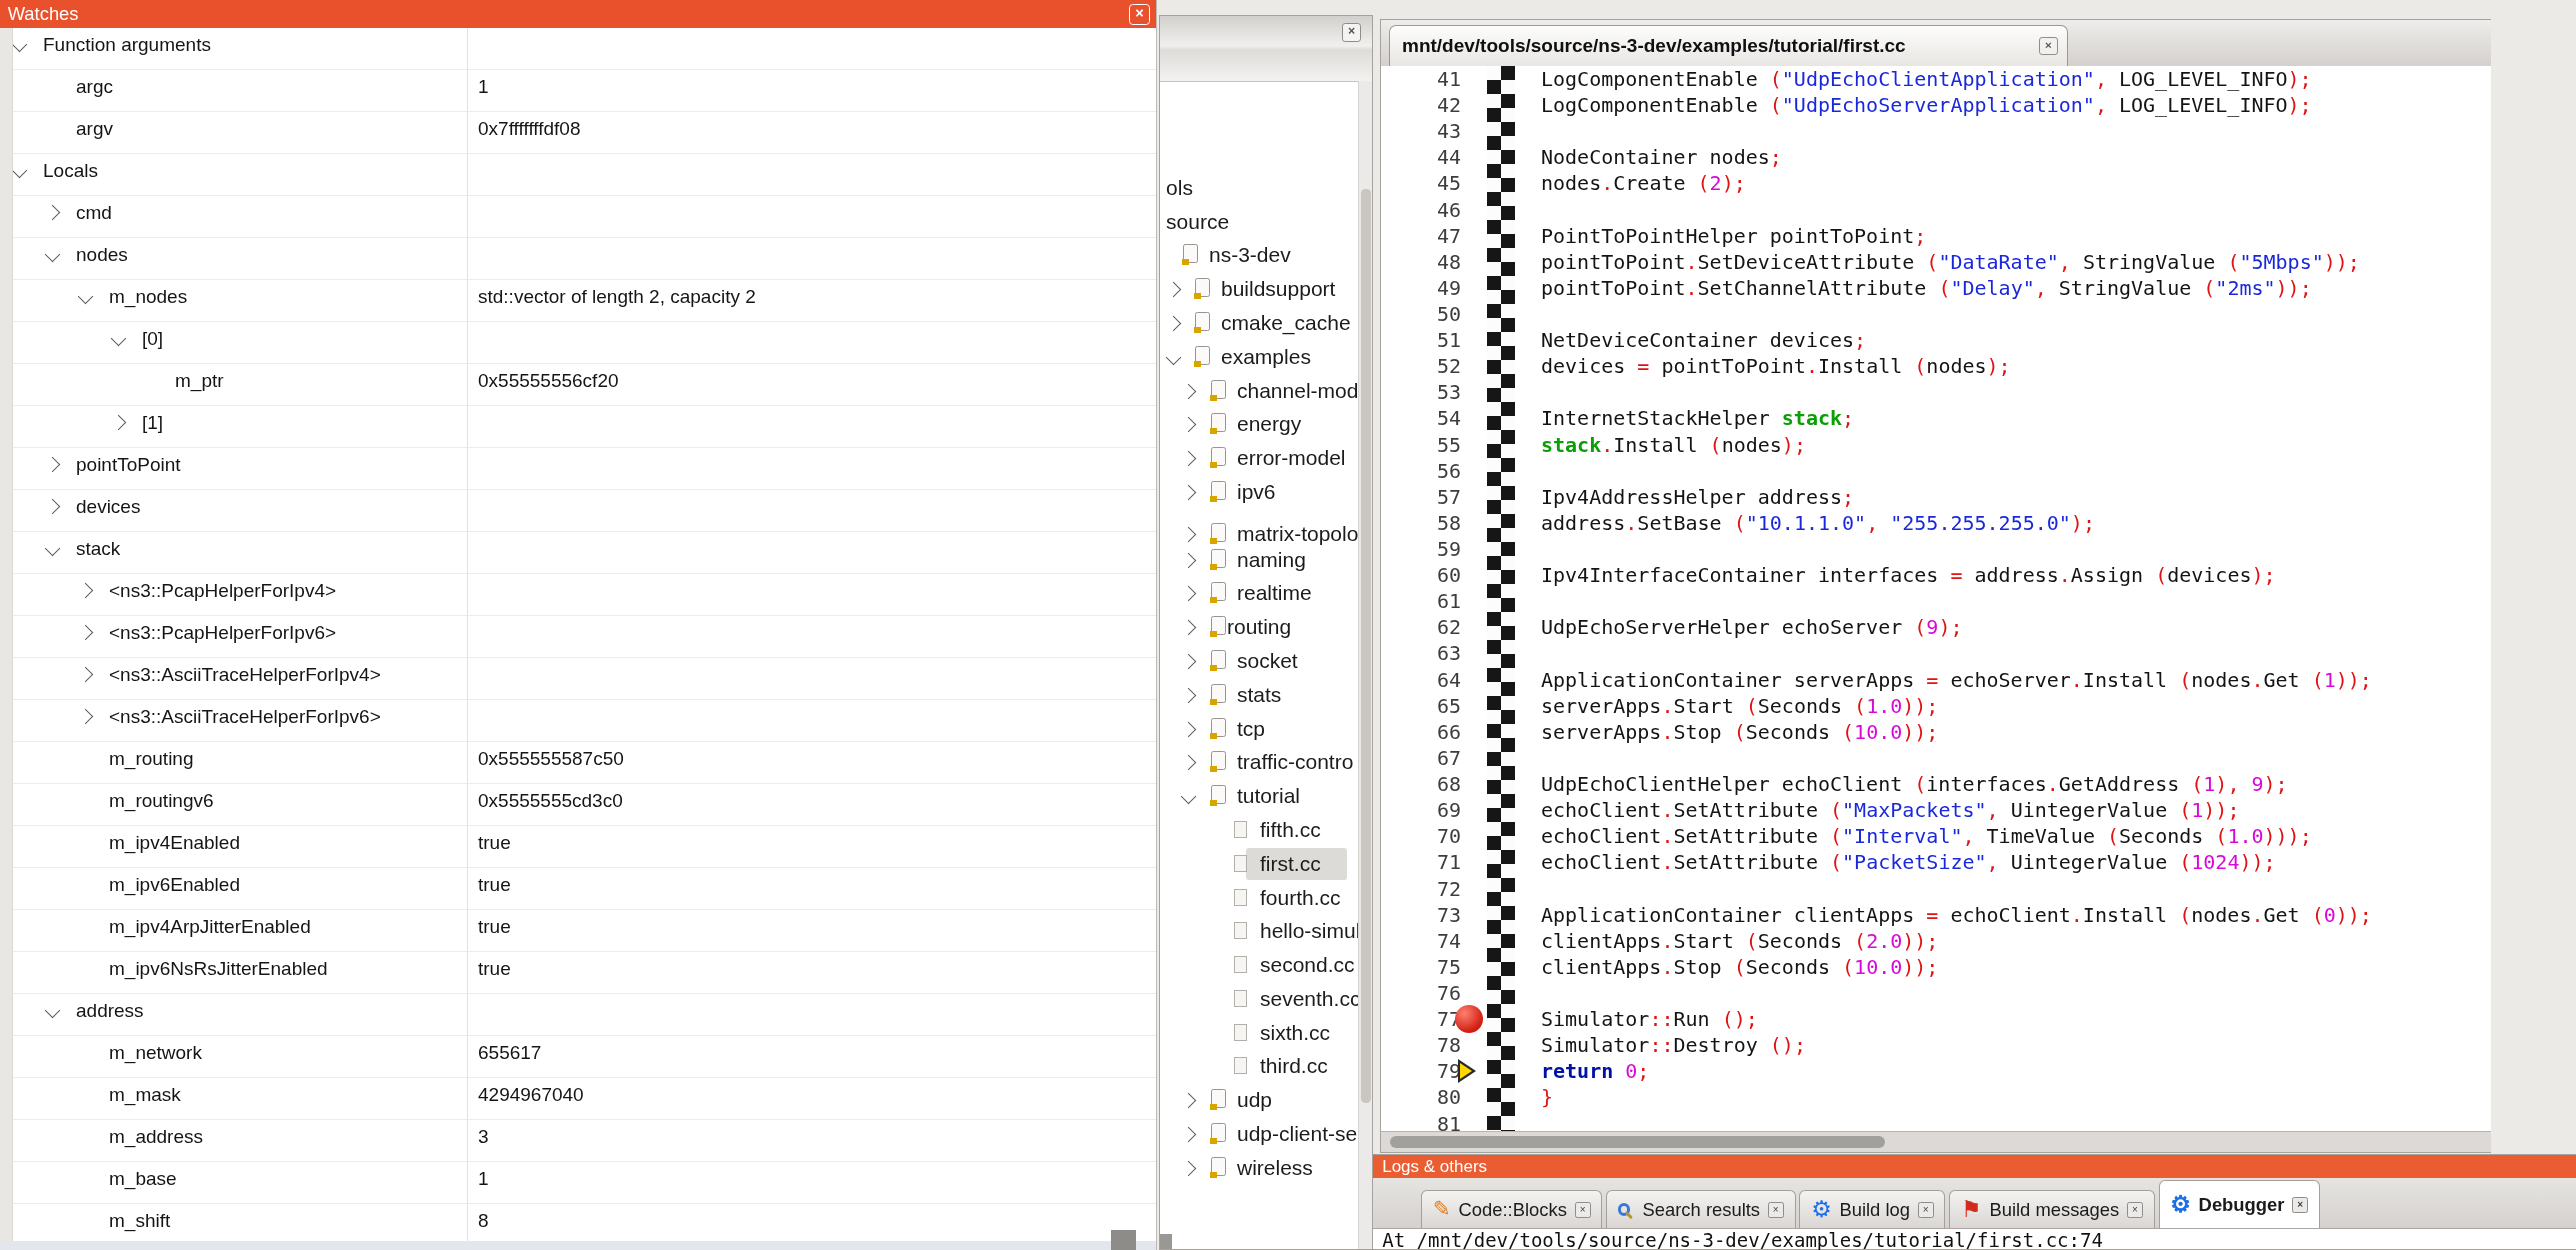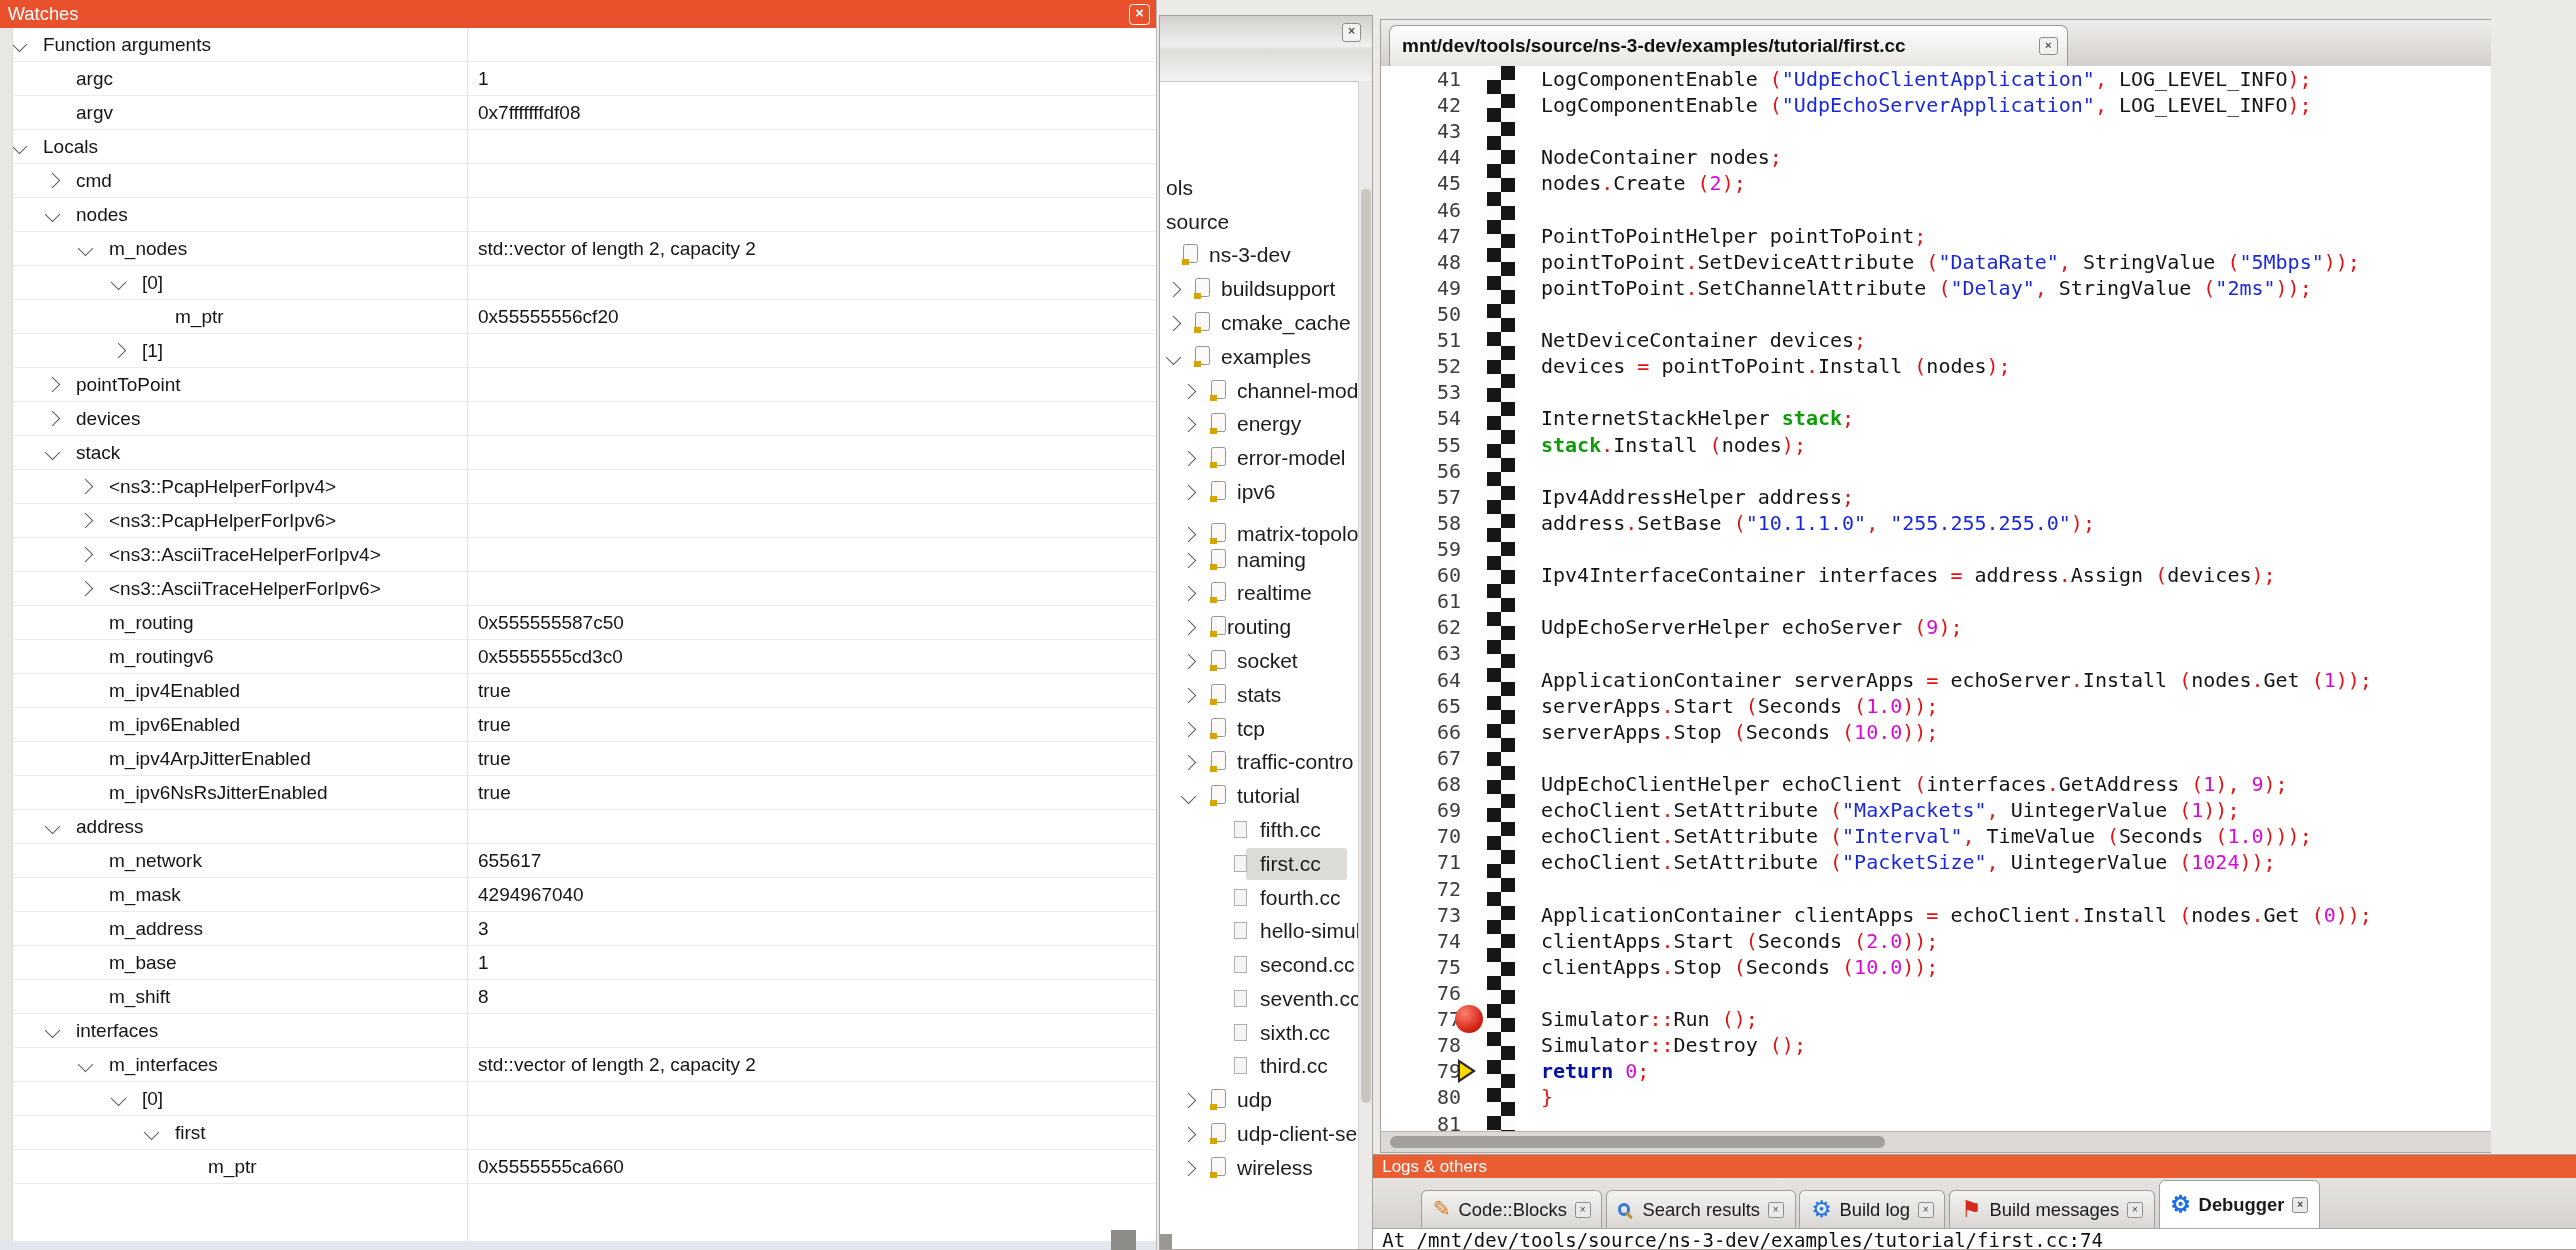--- a/index.html
+++ b/index.html
@@ -11,21 +11,21 @@
            border-right:0.8px solid #bcb9b6;}
   .w-header{position:absolute;left:0;top:0;right:0;height:28px;background:#e8512c;color:#fff;
             font-size:18.4px;line-height:28px;padding-left:7.7px;box-sizing:border-box;}
   .w-close{position:absolute;right:6.1px;top:3.8px;width:21px;height:21px;border:1.5px solid #fff;
            border-radius:3.8px;box-sizing:border-box;color:#fff;font-size:14.6px;line-height:17px;
            text-align:center;font-weight:bold;cursor:pointer;}
   #w-rows{position:absolute;left:0;top:28px;right:0;bottom:9.2px;overflow:hidden;}
   .w-gutter{position:absolute;left:0;top:28px;bottom:9.2px;width:11.5px;background:#e9e7e4;
             border-right:0.8px solid #dbd8d5;}
   .w-divider{position:absolute;left:467px;top:28px;bottom:9.2px;width:0.8px;background:#e4e2df;}
-  .w-row{position:relative;height:34px;border-bottom:0.8px solid #eeece9;box-sizing:border-box;}
+  .w-row{position:relative;height:42px;border-bottom:0.8px solid #eeece9;box-sizing:border-box;}
   .w-name{position:absolute;top:0;line-height:33px;font-size:19px;color:#151515;white-space:nowrap;}
   .w-val{position:absolute;left:478px;top:0;line-height:33px;font-size:19px;color:#151515;white-space:nowrap;}
   .chev{position:absolute;width:10px;height:10px;border-right:1.5px solid #5a5a5a;
         border-bottom:1.5px solid #5a5a5a;top:10.8px;}
   .chev.c{transform:rotate(-45deg);}
   .chev.o{transform:rotate(45deg);}
   .w-bottom{position:absolute;left:0;bottom:0;right:0;height:9.2px;background:#e3e7ed;}
   .w-grip{position:absolute;right:20px;bottom:0;width:24.6px;height:20px;background:#8e8c89;}
 
   

